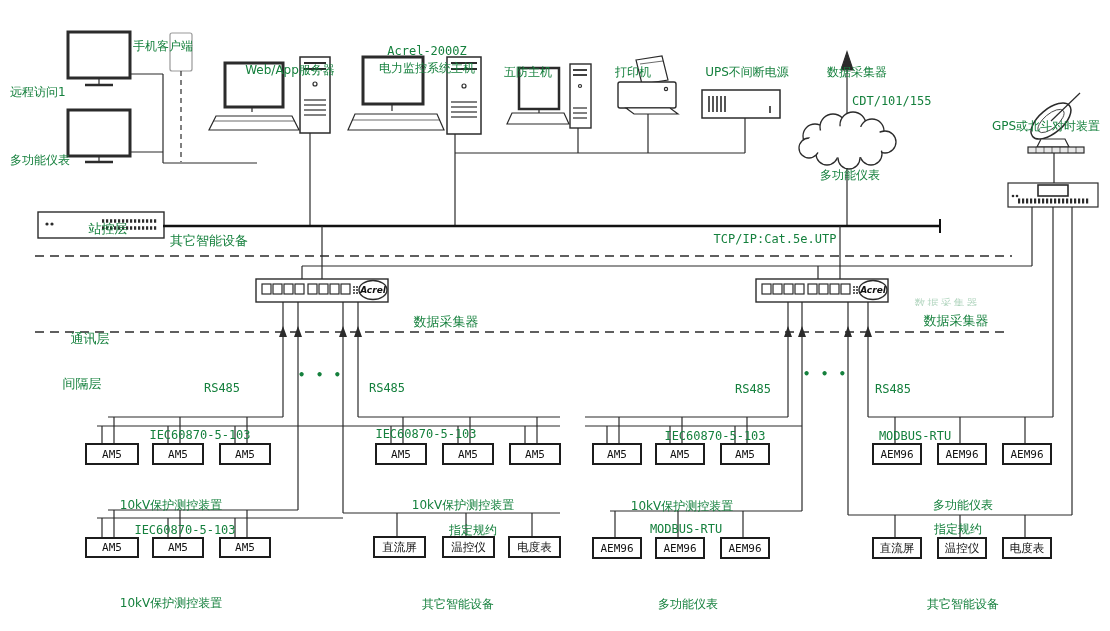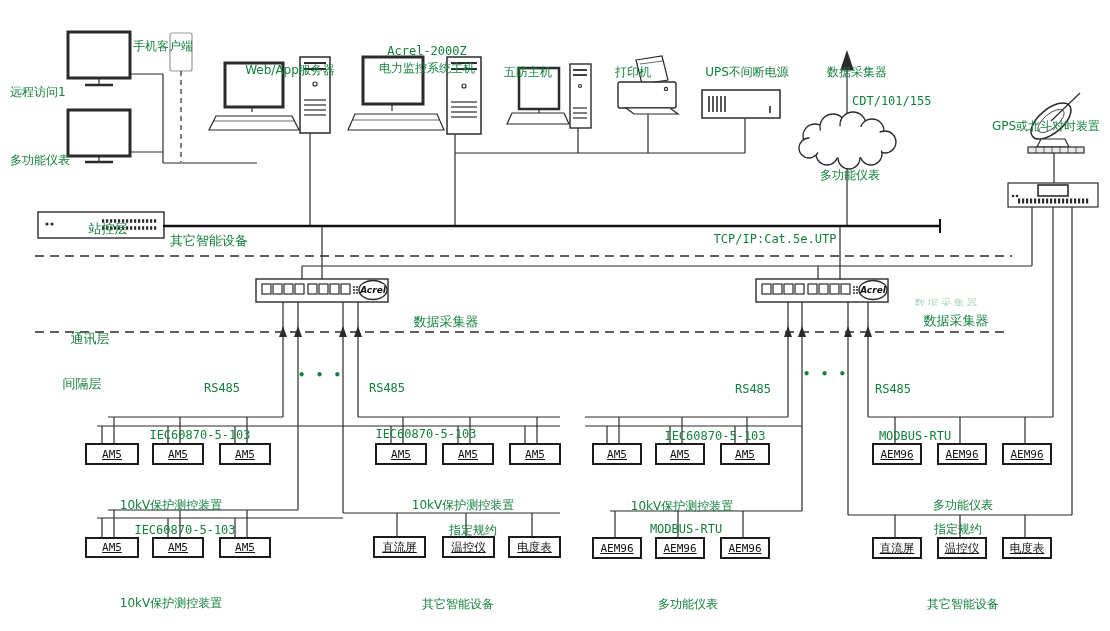--- a/index.html
+++ b/index.html
@@ -8,21 +8,21 @@
   #wires{position:absolute;left:0;top:0;z-index:1;}
   .lbl{position:absolute;z-index:3;font-size:12px;line-height:14px;white-space:nowrap;
        transform:translateX(-50%);color:#15803d;margin-top:32px;}
   .lbl.la{transform:none;}
   .mono{font-family:"DejaVu Sans Mono","Liberation Mono",monospace;font-size:12px;}
   .big{font-size:13px;}
   .ghost{opacity:.33;height:9px;overflow:hidden;font-size:11px;letter-spacing:2px;}
   .dots{font-size:12px;font-weight:bold;letter-spacing:3px;}
   .box{position:absolute;z-index:2;border:2px solid #1c1c1c;background:#fff;
        display:flex;align-items:center;justify-content:center;
-       font-family:"DejaVu Sans Mono","Liberation Mono",monospace;font-size:11px;text-decoration:underline;}
+       font-family:"DejaVu Sans Mono","Liberation Mono",monospace;font-size:11px;}
   .box.cn{font-family:"DejaVu Sans","Liberation Sans",sans-serif;font-size:11.5px;}
   .brand{position:absolute;z-index:3;font-style:italic;font-weight:bold;font-size:9px;
          transform:translate(-50%,-50%);text-align:center;}
 </style>
 </head>
 <body>
 
 <div id="stage">
 
 <svg id="wires" width="1110" height="631" viewBox="0 0 1110 631">

